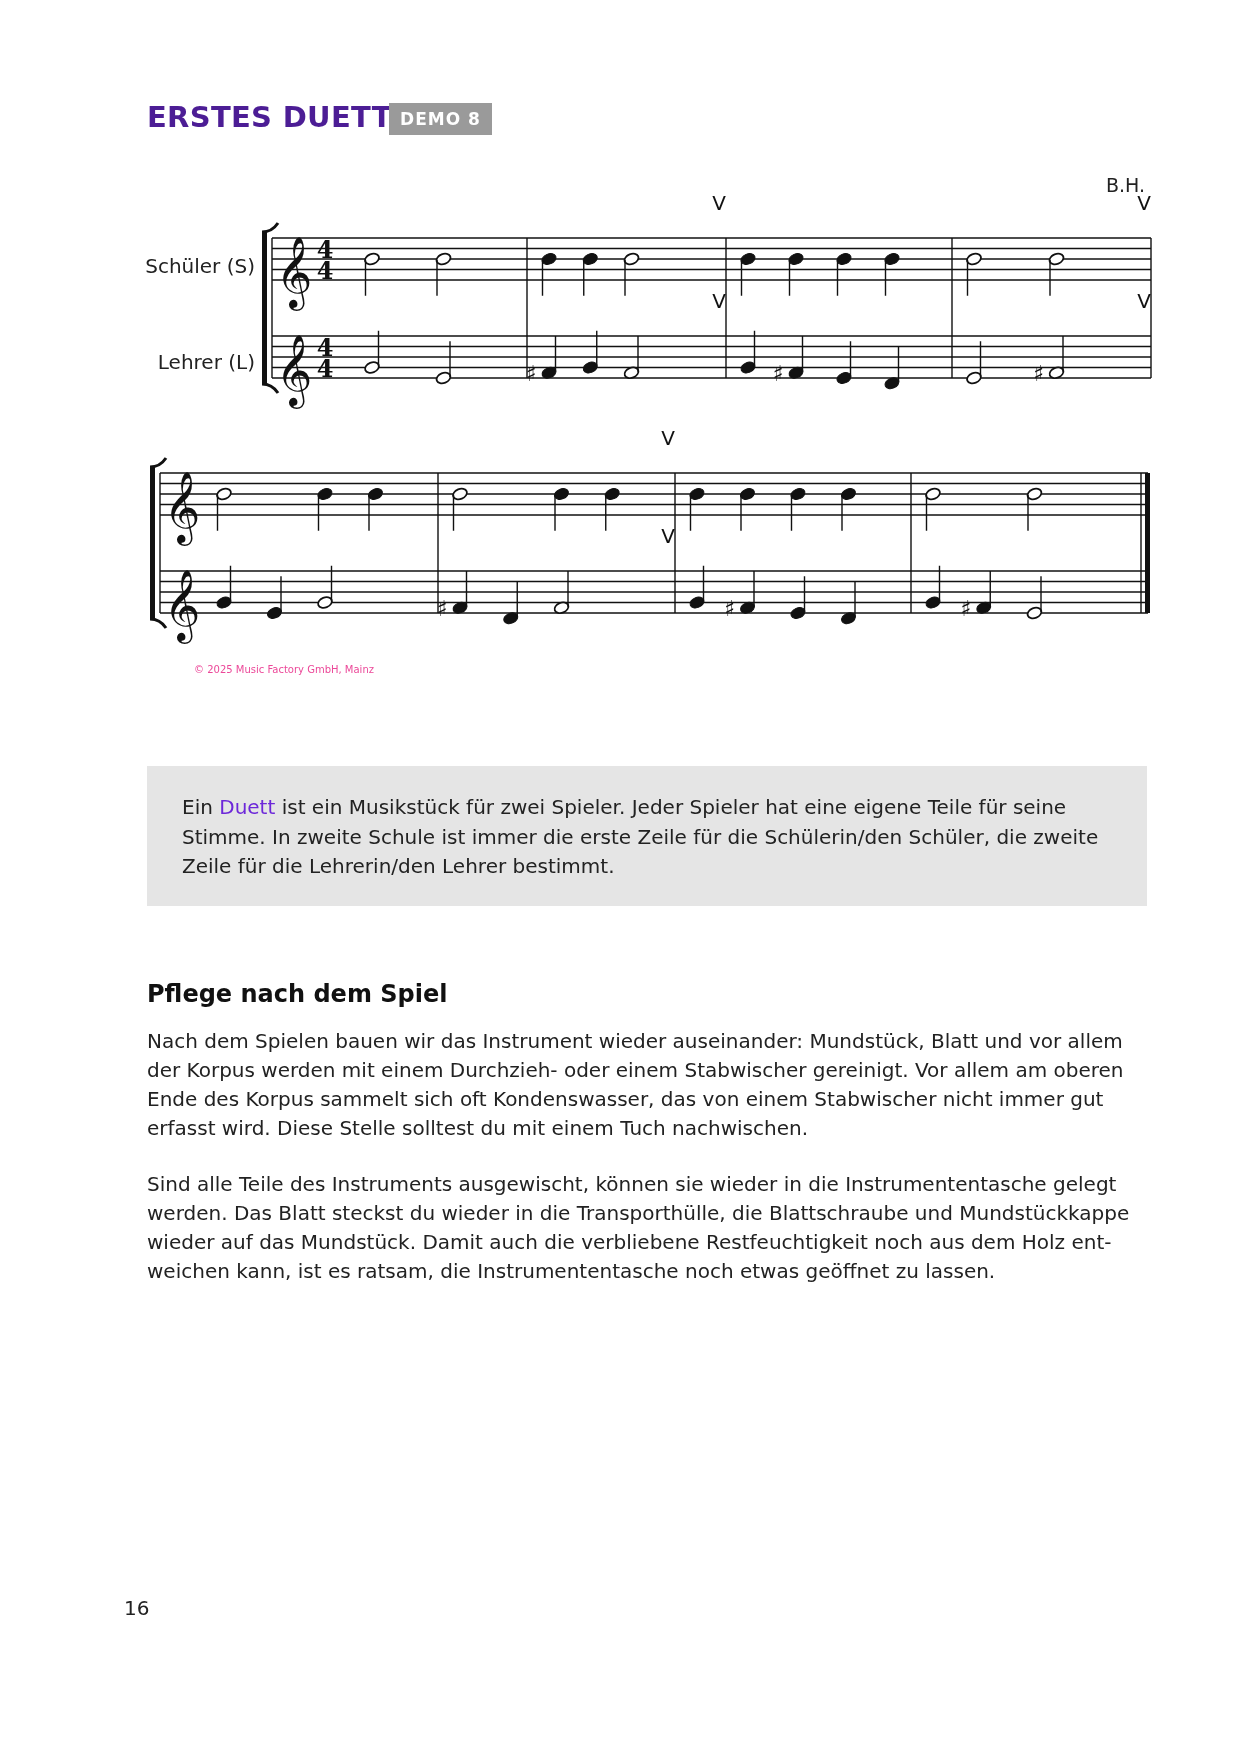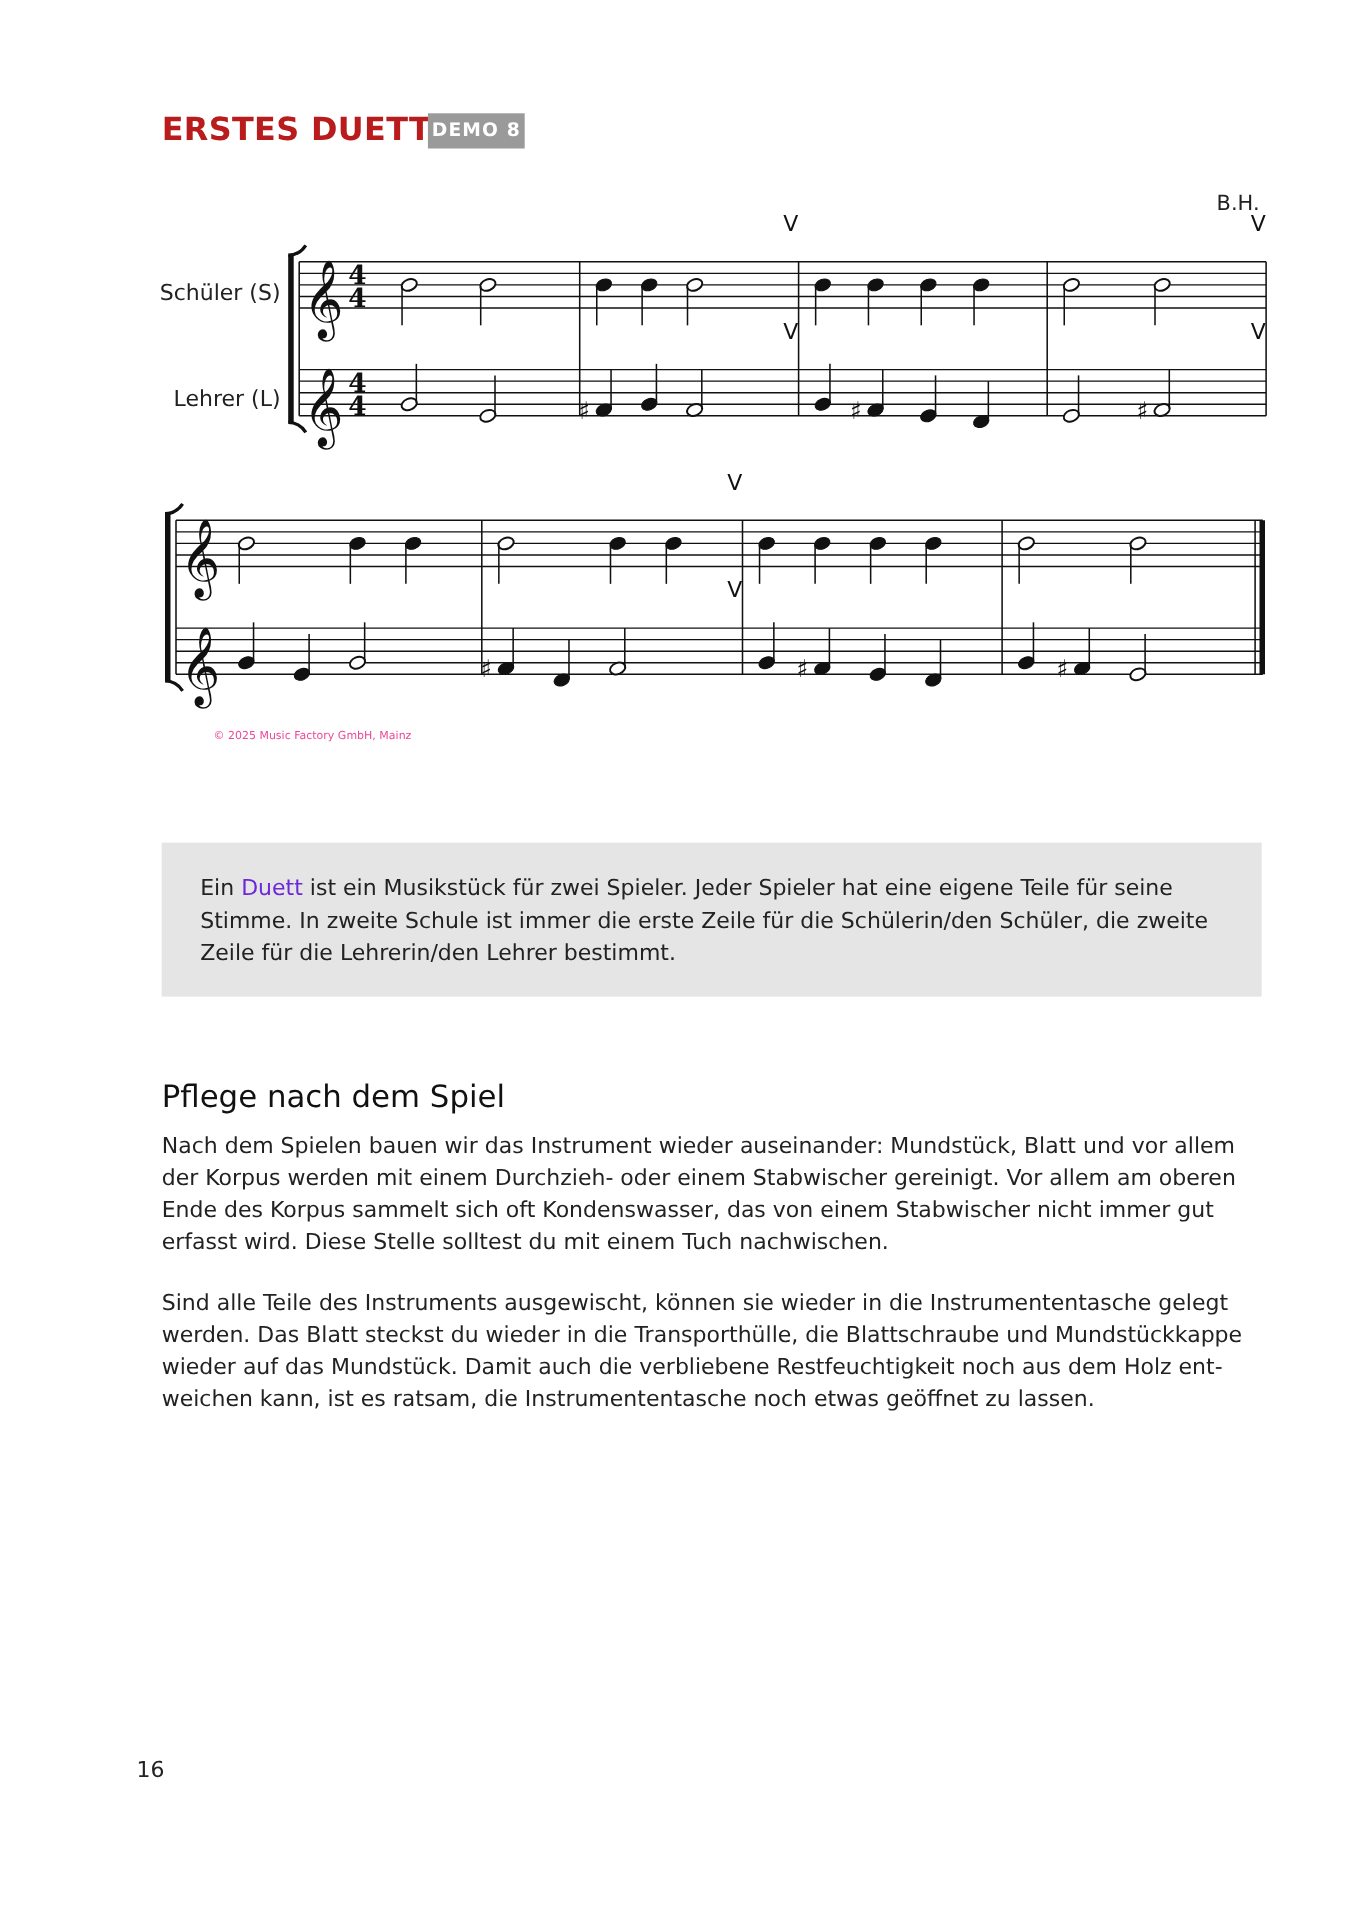--- a/index.html
+++ b/index.html
@@ -1,29 +1,29 @@
 <!DOCTYPE html>
 <html><head>
 <meta charset="utf-8">
 <style>
   html, body { margin:0; padding:0; }
   body { width:1240px; height:1754px; background:#ffffff; position:relative; font-family:"DejaVu Sans", sans-serif; color:#111; overflow:hidden; }
   .abs { position:absolute; }
-  #title { left:147px; top:100px; font-family:"DejaVu Sans", sans-serif; font-weight:bold; font-size:29px; letter-spacing:0.3px; color:#b91c1c; }
-  #demo-badge { left:389px; top:103px; width:88px; height:32px; background:#9a9a9a; color:#fff; font-weight:bold; font-size:17px; text-align:center; line-height:32px; letter-spacing:1px; }
+  #title { left:147px; top:100px; font-family:"DejaVu Sans", sans-serif; font-weight:bold; font-size:29px; letter-spacing:0.3px; color:#4c1d95; }
+  #demo-badge { left:389px; top:103px; width:103px; height:32px; background:#9a9a9a; color:#fff; font-weight:bold; font-size:17px; text-align:center; line-height:32px; letter-spacing:1px; }
   #composer { left:1106px; top:174px; font-size:19px; color:#222; }
   #score { left:0; top:0; }
   .part-label { font-size:20px; color:#222; }
   #label-s { right:985px; top:254px; }
   #label-l { right:985px; top:350px; }
   #copyright { left:147px; top:664px; font-size:10px; color:#ec4899;margin-left:47px; }
   #info-box { left:147px; top:766px; width:1000px; height:140px; background:#e5e5e5; }
   #info-text { left:182px; top:793px; width:940px; font-size:20px; line-height:29.5px; color:#222; }
   #info-text b { font-weight:normal; color:#6d28d9; }
-  #section-heading { left:147px; top:980px; font-size:28px; font-weight:normal; color:#111; }
+  #section-heading { left:147px; top:980px; font-size:24px; font-weight:bold; color:#111; }
   .para { left:147px; width:1000px; font-size:20px; line-height:29px; color:#222; }
   #para1 { top:1027px; }
   #para2 { top:1170px; }
   .line { display:block; white-space:nowrap; }
   #page-number { left:124px; top:1596px; font-size:20px; color:#222; }
 </style>
 </head>
 <body>
 
 <div id="title" class="abs">ERSTES DUETT</div>

